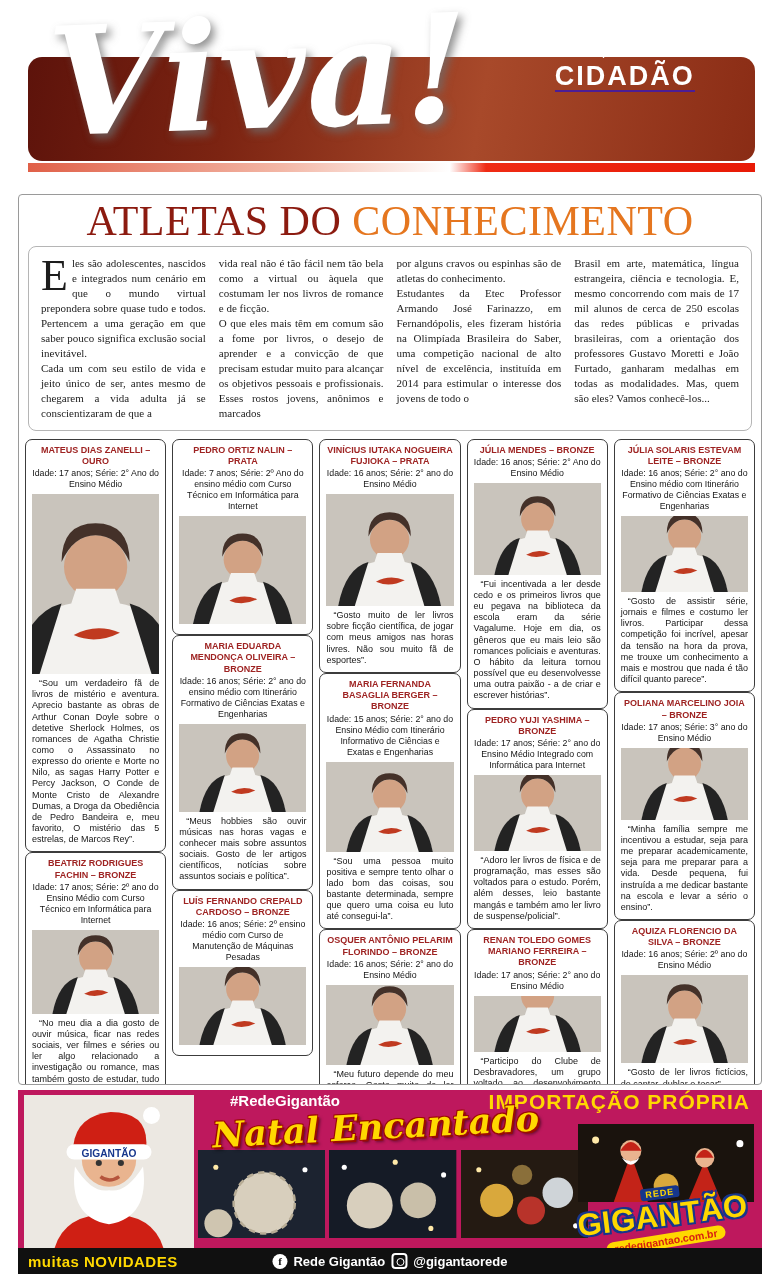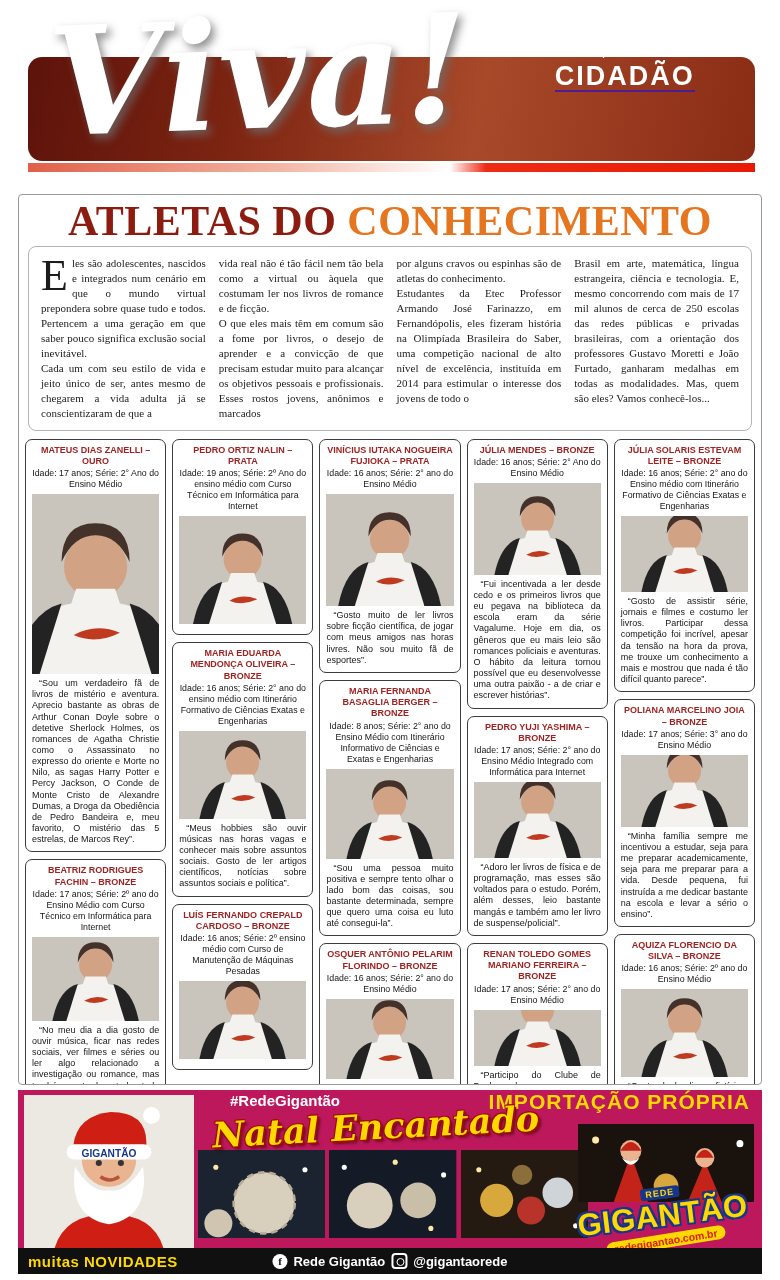--- a/index.html
+++ b/index.html
@@ -18,32 +18,32 @@
   .mast-section{display:inline-block;font-size:27px;font-weight:bold;letter-spacing:2px;
                 border-bottom:2px solid #4c1d95;line-height:1.05;margin-top:3px;}
   .stripe{position:absolute;left:28px;top:163px;width:727px;height:9px;
           background:linear-gradient(90deg,#e06048 0%,#f3b7a6 35%,#ffffff 58%,#f0череск 0);
           background:linear-gradient(90deg,#e06048 0%,#f3b7a6 35%,#ffffff 58%,#ef2b14 63%,#e81a06 100%);}
 
   
   .frame{position:absolute;left:18px;top:194px;width:742px;height:889px;
          border:1px solid #9a9a9a;border-radius:4px;background:#fff;overflow:hidden;}
   .headline{margin:4px 8px 2px;text-align:center;font-family:"Liberation Serif",serif;
-            font-weight:bold;font-size:42px;line-height:1.05;letter-spacing:.5px;white-space:nowrap;}
+            font-weight:normal;font-size:42px;line-height:1.05;letter-spacing:.5px;white-space:nowrap;}
   .hl-dark{color:#8c1b10;}
   .hl-orange{color:#e5761f;}
   .intro{margin:3px 9px 8px;border:1px solid #b5b5b5;border-radius:8px;padding:9px 12px;
          display:flex;gap:13px;font-family:"Liberation Serif",serif;font-size:11px;
          line-height:1.36;text-align:justify;color:#1c1c1c;}
   .intro-col{flex:1;white-space:pre-line;}
   .dropcap{float:left;font-size:44px;line-height:.82;padding:2px 4px 0 0;font-weight:normal;}
 
   
   .profiles{display:flex;gap:6px;padding:0 6px;}
-  .pcol{flex:1;display:flex;flex-direction:column;gap:7px;min-width:0;}
+  .pcol{flex:1;display:flex;flex-direction:column;min-width:0;}
   .card{border:1.5px solid #3c3c3c;border-radius:7px;padding:5px 6px 6px;background:#fff;}
   .pname{color:#9e2322;font-weight:bold;font-size:9px;text-align:center;line-height:1.25;}
   .pinfo{font-size:8.8px;text-align:center;line-height:1.25;margin-top:1px;color:#151515;}
   .photo{margin:4px 0;width:100%;overflow:hidden;background:#c9c4bc;}
   .photo svg{display:block;width:100%;height:100%;}
   .pquote{font-size:9px;line-height:1.24;text-align:justify;text-indent:7px;color:#151515;}
 
   
   .ad{position:absolute;left:18px;top:1090px;width:744px;}
   .ad-red{position:relative;height:158px;background:#be185d;overflow:hidden;}
@@ -140,21 +140,21 @@
                 <path d="M41,58 Q50,53 60,57 Q50,62 41,58Z" fill="#c03a20"></path>
               </svg>
             </div>
           <div class="pquote">“No meu dia a dia gosto de ouvir música, ficar nas redes sociais, ver filmes e séries ou ler algo relacionado a investigação ou romance, mas também gosto de estudar, tudo no seu devido momento”.</div>
         </div>
       </div>
 
       <div class="pcol">
         <div class="card">
           <div class="pname">PEDRO ORTIZ NALIN – PRATA</div>
-          <div class="pinfo">Idade: 19 anos; Série: 2º Ano do ensino médio com Curso Técnico em Informática para Internet</div>
+          <div class="pinfo">Idade: 7 anos; Série: 2º Ano do ensino médio com Curso Técnico em Informática para Internet</div>
           <div class="photo" style="height:108px">
               <svg viewBox="0 0 100 74" preserveAspectRatio="xMidYMax slice">
                 <rect width="100" height="74" fill="#c9c4bc"></rect>
                 <circle cx="50" cy="30" r="13" fill="#d2a284"></circle>
                 <path d="M36,28 Q36,12 50,12 Q64,12 64,28 Q59,17 50,17 Q41,17 36,28Z" fill="#443129"></path>
                 <path d="M16,74 Q22,48 40,45 L42,39 58,39 60,45 Q78,48 84,74Z" fill="#f3f2ef"></path>
                 <path d="M16,74 Q21,49 36,45 L27,74Z" fill="#232323"></path>
                 <path d="M84,74 Q79,49 64,45 L73,74Z" fill="#232323"></path>
                 <path d="M41,58 Q50,53 60,57 Q50,62 41,58Z" fill="#c03a20"></path>
               </svg>
@@ -206,21 +206,21 @@
                 <path d="M16,74 Q22,48 40,45 L42,39 58,39 60,45 Q78,48 84,74Z" fill="#f3f2ef"></path>
                 <path d="M16,74 Q21,49 36,45 L27,74Z" fill="#232323"></path>
                 <path d="M84,74 Q79,49 64,45 L73,74Z" fill="#232323"></path>
                 <path d="M41,58 Q50,53 60,57 Q50,62 41,58Z" fill="#c03a20"></path>
               </svg>
             </div>
           <div class="pquote">“Gosto muito de ler livros sobre ficção científica, de jogar com meus amigos nas horas livres. Não sou muito fã de esportes”.</div>
         </div>
         <div class="card">
           <div class="pname">MARIA FERNANDA BASAGLIA BERGER – BRONZE</div>
-          <div class="pinfo">Idade: 8 anos; Série: 2° ano do Ensino Médio com Itinerário Informativo de Ciências e Exatas e Engenharias</div>
+          <div class="pinfo">Idade: 15 anos; Série: 2° ano do Ensino Médio com Itinerário Informativo de Ciências e Exatas e Engenharias</div>
           <div class="photo" style="height:90px">
               <svg viewBox="0 0 100 74" preserveAspectRatio="xMidYMax slice">
                 <rect width="100" height="74" fill="#c9c4bc"></rect>
                 <circle cx="50" cy="30" r="13" fill="#d2a284"></circle>
                 <path d="M36,28 Q36,12 50,12 Q64,12 64,28 Q59,17 50,17 Q41,17 36,28Z" fill="#443129"></path>
                 <path d="M16,74 Q22,48 40,45 L42,39 58,39 60,45 Q78,48 84,74Z" fill="#f3f2ef"></path>
                 <path d="M16,74 Q21,49 36,45 L27,74Z" fill="#232323"></path>
                 <path d="M84,74 Q79,49 64,45 L73,74Z" fill="#232323"></path>
                 <path d="M41,58 Q50,53 60,57 Q50,62 41,58Z" fill="#c03a20"></path>
               </svg>

